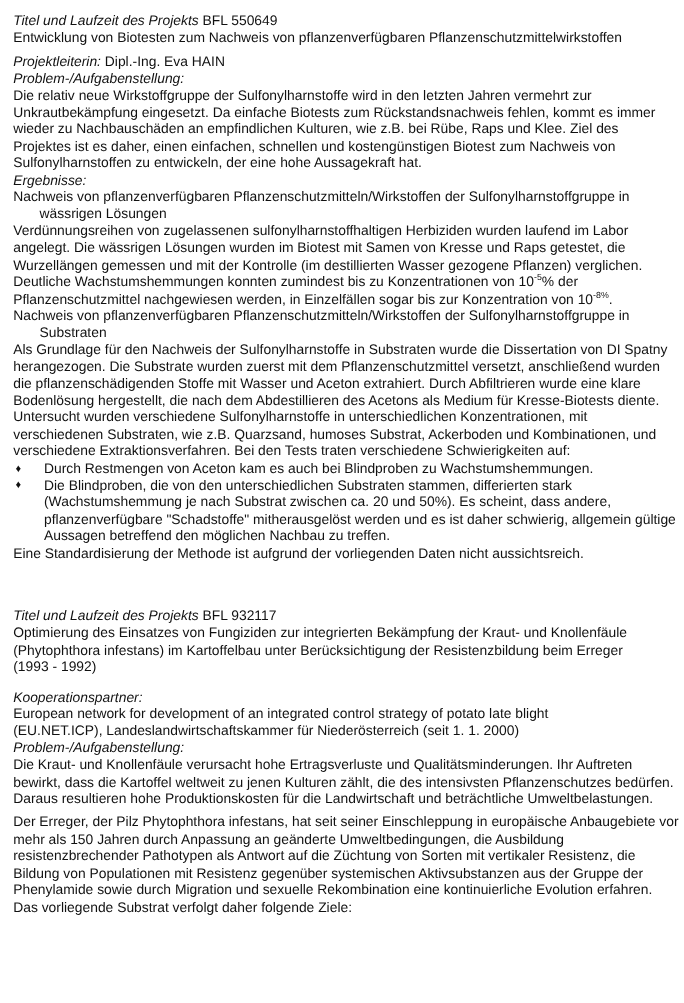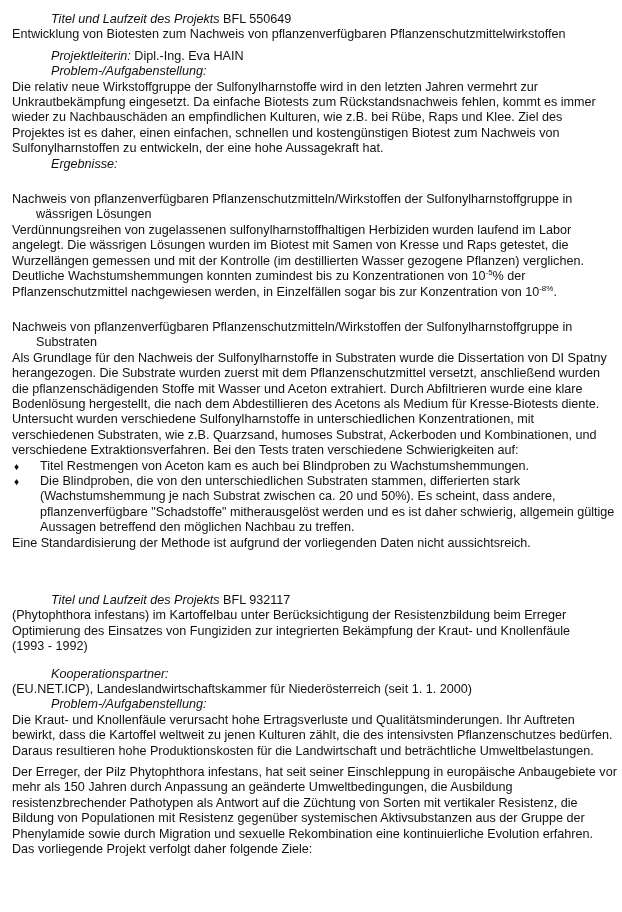--- a/index.html
+++ b/index.html
@@ -4,24 +4,24 @@
 <style>
   html, body { margin:0; padding:0; background:#ffffff; }
   body {
     width:622px; height:912px; overflow:hidden;
     font-family:"Liberation Sans", sans-serif;
     font-size:12.6px; line-height:15.4px; color:#111;
     position:relative;
   }
   .page { position:absolute; left:12px; top:12px; width:606px; }
   p { margin:0; }
-  .it { font-style:italic;margin-left:39px; }
+  .it { font-style:italic; }
   .gap { height:6px; }
   .gap-lg { height:42px; }
-  .hang { padding-left:24px;margin-top:20px; }
+  .hang { padding-left:24px; }
   ul.bullets { list-style:none; margin:0; padding:0; }
   ul.bullets li { position:relative; padding-left:28px; }
   ul.bullets li .bul { position:absolute; left:2px; top:0; font-size:10px; }
   sup { font-size:8px; line-height:0; vertical-align:super; }
 </style>
 </head>
 <body>
 
 <div class="page">
 
@@ -41,44 +41,45 @@
     <p class="it">Ergebnisse:</p>
     <p class="hang" style="text-indent:-24px;">Nachweis von pflanzenverfügbaren Pflanzenschutzmitteln/Wirkstoffen der Sulfonylharnstoffgruppe in wässrigen Lösungen</p>
     <p>
       <span>Verdünnungsreihen von zugelassenen sulfonylharnstoffhaltigen Herbiziden wurden laufend im Labor angelegt. Die wässrigen Lösungen wurden im Biotest mit Samen von Kresse und Raps getestet, die Wurzellängen gemessen und mit der Kontrolle (im destillierten Wasser gezogene Pflanzen) verglichen. Deutliche Wachstumshemmungen konnten zumindest bis zu Konzentrationen von 10</span><sup>-5</sup><span>% der Pflanzenschutzmittel nachgewiesen werden, in Einzelfällen sogar bis zur Konzentration von 10</span><sup>-8%</sup><span>.</span>
     </p>
     <p class="hang" style="text-indent:-24px;">Nachweis von pflanzenverfügbaren Pflanzenschutzmitteln/Wirkstoffen der Sulfonylharnstoffgruppe in Substraten</p>
     <p>Als Grundlage für den Nachweis der Sulfonylharnstoffe in Substraten wurde die Dissertation von DI Spatny herangezogen. Die Substrate wurden zuerst mit dem Pflanzenschutzmittel versetzt, anschließend wurden die pflanzenschädigenden Stoffe mit Wasser und Aceton extrahiert. Durch Abfiltrieren wurde eine klare Bodenlösung hergestellt, die nach dem Abdestillieren des Acetons als Medium für Kresse-Biotests diente. Untersucht wurden verschiedene Sulfonylharnstoffe in unterschiedlichen Konzentrationen, mit verschiedenen Substraten, wie z.B. Quarzsand, humoses Substrat, Ackerboden und Kombinationen, und verschiedene Extraktionsverfahren. Bei den Tests traten verschiedene Schwierigkeiten auf:</p>
     <ul class="bullets">
       <li>
         <span class="bul">♦</span>
-        <span>Titel Restmengen von Aceton kam es auch bei Blindproben zu Wachstumshemmungen.</span>
+        <span>Durch Restmengen von Aceton kam es auch bei Blindproben zu Wachstumshemmungen.</span>
       </li>
       <li>
         <span class="bul">♦</span>
         <span>Die Blindproben, die von den unterschiedlichen Substraten stammen, differierten stark (Wachstumshemmung je nach Substrat zwischen ca. 20 und 50%). Es scheint, dass andere, pflanzenverfügbare "Schadstoffe" mitherausgelöst werden und es ist daher schwierig, allgemein gültige Aussagen betreffend den möglichen Nachbau zu treffen.</span>
       </li>
     </ul>
     <p>Eine Standardisierung der Methode ist aufgrund der vorliegenden Daten nicht aussichtsreich.</p>
   </section>
 
   <div class="gap-lg"></div>
 
   <section>
     <p>
       <span class="it">Titel und Laufzeit des Projekts</span>
       <span>BFL 932117</span>
     </p>
+    <p>Optimierung des Einsatzes von Fungiziden zur integrierten Bekämpfung der Kraut- und Knollenfäule</p>
     <p>(Phytophthora infestans) im Kartoffelbau unter Berücksichtigung der Resistenzbildung beim Erreger</p>
-    <p>Optimierung des Einsatzes von Fungiziden zur integrierten Bekämpfung der Kraut- und Knollenfäule</p>
     <p>(1993 - 1992)</p>
     <div class="gap"></div>
     <div class="gap"></div>
     <p class="it">Kooperationspartner:</p>
+    <p>European network for development of an integrated control strategy of potato late blight</p>
     <p>(EU.NET.ICP), Landeslandwirtschaftskammer für Niederösterreich (seit 1. 1. 2000)</p>
     <p class="it">Problem-/Aufgabenstellung:</p>
     <p>Die Kraut- und Knollenfäule verursacht hohe Ertragsverluste und Qualitätsminderungen. Ihr Auftreten bewirkt, dass die Kartoffel weltweit zu jenen Kulturen zählt, die des intensivsten Pflanzenschutzes bedürfen. Daraus resultieren hohe Produktionskosten für die Landwirtschaft und beträchtliche Umweltbelastungen.</p>
     <div class="gap"></div>
     <p>Der Erreger, der Pilz Phytophthora infestans, hat seit seiner Einschleppung in europäische Anbaugebiete vor mehr als 150 Jahren durch Anpassung an geänderte Umweltbedingungen, die Ausbildung resistenzbrechender Pathotypen als Antwort auf die Züchtung von Sorten mit vertikaler Resistenz, die Bildung von Populationen mit Resistenz gegenüber systemischen Aktivsubstanzen aus der Gruppe der Phenylamide sowie durch Migration und sexuelle Rekombination eine kontinuierliche Evolution erfahren.</p>
-    <p>Das vorliegende Projekt verfolgt daher folgende Ziele:</p>
+    <p>Das vorliegende Substrat verfolgt daher folgende Ziele:</p>
   </section>
 
 </div>
 
 </body></html>

